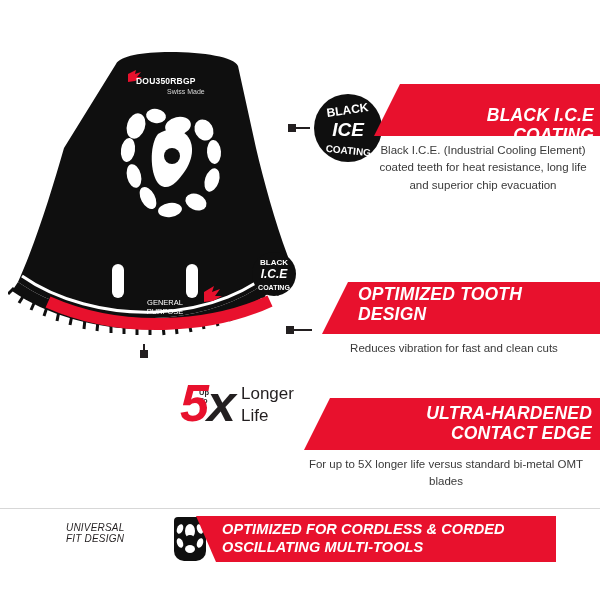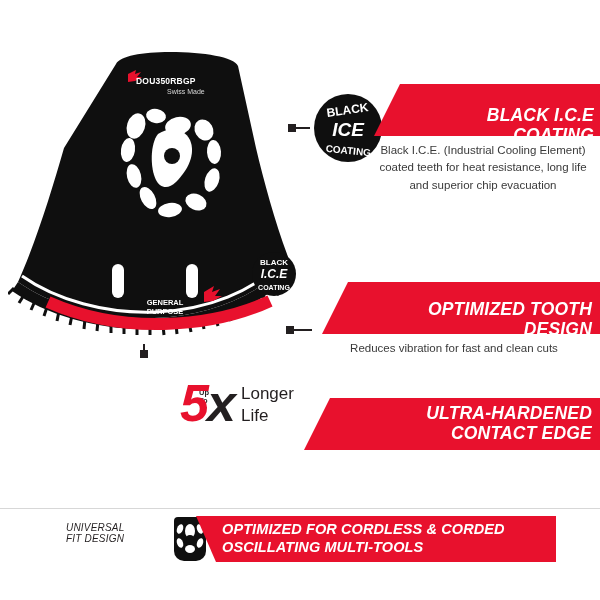--- a/index.html
+++ b/index.html
@@ -49,21 +49,21 @@
     color: #d8d8d8;
     white-space: nowrap;
   }
   .blade-label-gp {
     position: absolute;
     left: 129px;
     top: 268px;
     width: 56px;
     text-align: center;
     font-size: 7.5px;
-    font-weight: bold;
+    font-weight: normal;
     color: #ffffff;
     line-height: 1.25;
   }
   .blade-label-edge {
     position: absolute;
     left: 104px;
     top: 307px;
     width: 160px;
     text-align: center;
     font-size: 7.5px;
@@ -350,21 +350,21 @@
   <div class="callout-body" style="left:372px; top:142px; width:222px;">Black I.C.E. (Industrial Cooling Element) coated teeth for heat resistance, long life and superior chip evacuation</div>
 
   <div class="leader-dot" style="left:286px; top:326px;"></div>
   <div class="leader-line" style="left:294px; top:329px; width:18px; height:2px;"></div>
 
   <div class="red-band" style="left:348px; top:282px; width:252px; height:52px;">
     <svg style="position:absolute; left:-26px; top:0;" width="26" height="52" viewBox="0 0 26 52">
       <polygon points="26,0 26,52 0,52" fill="#e8112d"></polygon>
     </svg>
   </div>
-  <div class="callout-title" style="left:358px; top:300px; width:234px; text-align:right;">
+  <div class="callout-title" style="left:358px; top:285px; width:234px; text-align:left;">
     <span>OPTIMIZED TOOTH</span><br>
     <span>DESIGN</span>
   </div>
   <div class="callout-body" style="left:312px; top:340px; width:284px;">Reduces vibration for fast and clean cuts</div>
 
   <div class="leader-dot" style="left:140px; top:350px;"></div>
   <div class="leader-line" style="left:143px; top:344px; width:2px; height:8px;"></div>
 
   <div class="five-x">
     <div class="fx-upto">
@@ -380,20 +380,21 @@
 
   <div class="red-band" style="left:330px; top:398px; width:270px; height:52px;">
     <svg style="position:absolute; left:-26px; top:0;" width="26" height="52" viewBox="0 0 26 52">
       <polygon points="26,0 26,52 0,52" fill="#e8112d"></polygon>
     </svg>
   </div>
   <div class="callout-title" style="left:340px; top:404px; width:252px; text-align:right;">
     <span>ULTRA-HARDENED</span><br>
     <span>CONTACT EDGE</span>
   </div>
+  <div class="callout-body" style="left:296px; top:456px; width:300px;">For up to 5X longer life versus standard bi-metal OMT blades</div>
 
   <div class="footer-rule"></div>
 
   <div class="ufd">
     <span>UNIVERSAL</span><br>
     <span>FIT DESIGN</span>
   </div>
 
   <svg class="tool-icon" viewBox="0 0 44 48">
     <path d="M10,2 h24 a4,4 0 0 1 4,4 v30 a10,10 0 0 1 -10,10 h-12 a10,10 0 0 1 -10,-10 v-30 a4,4 0 0 1 4,-4 z" fill="#0f0f0f"></path>

